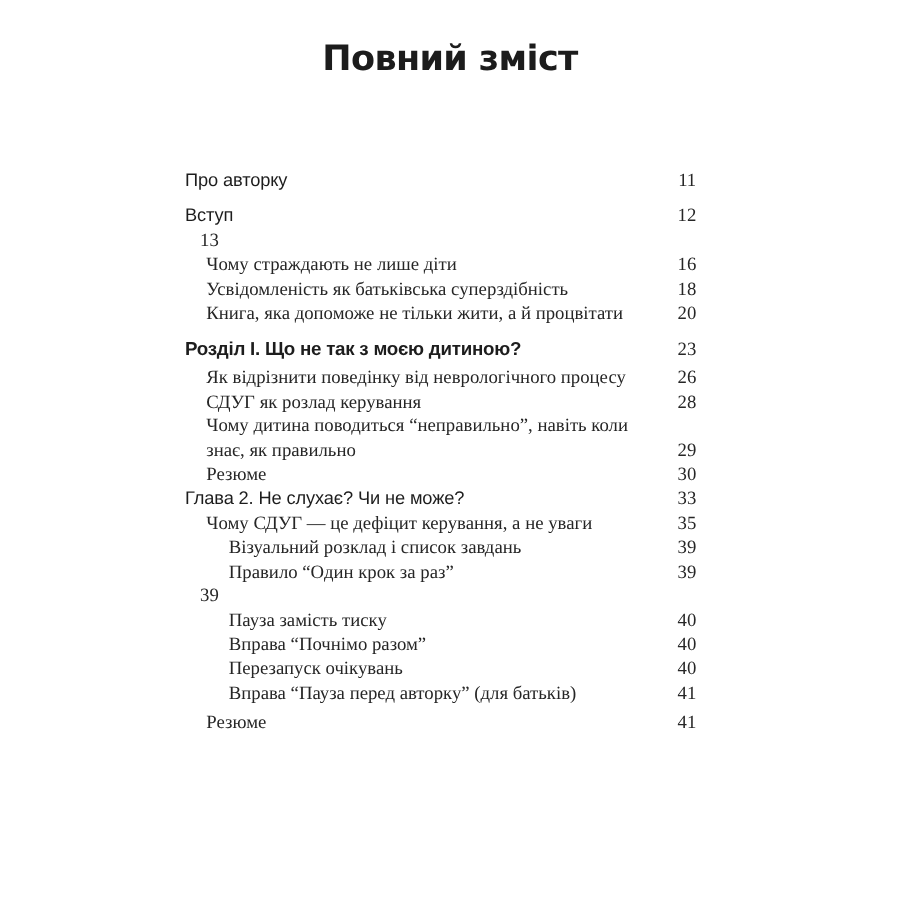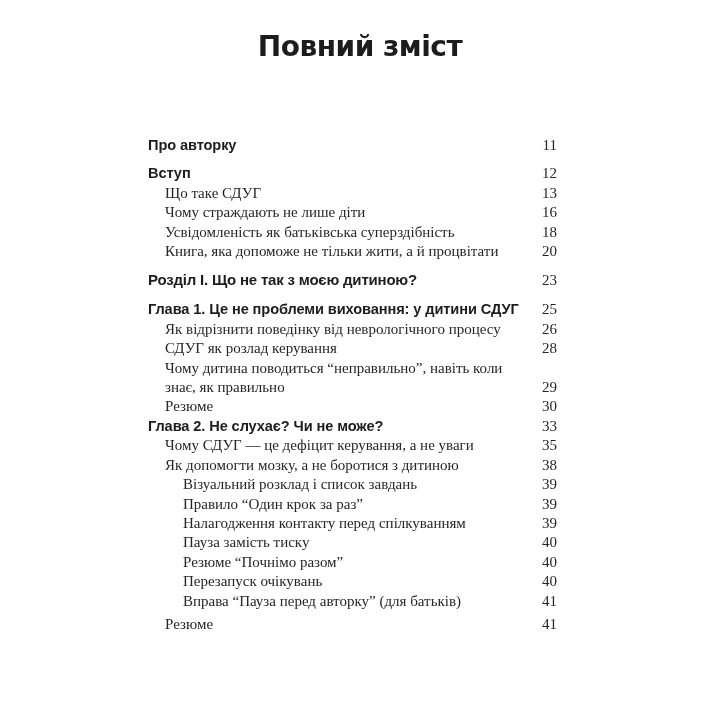--- a/index.html
+++ b/index.html
@@ -48,21 +48,21 @@
     font-family: "Liberation Serif", serif;
     font-weight: 400;
     font-size: 15px;
     color: #262626;
     white-space: nowrap;
     padding-left: 12px;
   }
   
   .row.sec .label {
     font-family: "Liberation Sans", sans-serif;
-    font-weight: 700;
+    font-weight: 400;
     font-size: 14.6px;
     color: #1d1d1d;
     letter-spacing: -0.1px;
   }
   
   .row.part { line-height: 26px; }
   .row.part .label {
     font-family: "Liberation Sans", sans-serif;
     font-weight: 700;
     font-size: 15px;
@@ -91,21 +91,20 @@
       <span class="label">Про авторку</span>
       <span class="pagenum">11</span>
     </div>
 
     <div class="row sec gap-sm">
       <span class="label">Вступ</span>
       <span class="pagenum">12</span>
     </div>
 
     <div class="row sub1">
-      <span class="label">Що таке СДУГ</span>
       <span class="pagenum">13</span>
     </div>
 
     <div class="row sub1">
       <span class="label">Чому страждають не лише діти</span>
       <span class="pagenum">16</span>
     </div>
 
     <div class="row sub1">
       <span class="label">Усвідомленість як батьківська суперздібність</span>
@@ -115,24 +114,20 @@
     <div class="row sub1">
       <span class="label">Книга, яка допоможе не тільки жити, а й процвітати</span>
       <span class="pagenum">20</span>
     </div>
 
     <div class="row part gap-part">
       <span class="label">Розділ І. Що не так з моєю дитиною?</span>
       <span class="pagenum">23</span>
     </div>
 
-    <div class="row sec gap-ch1">
-      <span class="label">Глава 1. Це не проблеми виховання: у дитини СДУГ</span>
-      <span class="pagenum">25</span>
-    </div>
 
     <div class="row sub1">
       <span class="label">Як відрізнити поведінку від неврологічного процесу</span>
       <span class="pagenum">26</span>
     </div>
 
     <div class="row sub1">
       <span class="label">СДУГ як розлад керування</span>
       <span class="pagenum">28</span>
     </div>
@@ -151,47 +146,42 @@
       <span class="label">Глава 2. Не слухає? Чи не може?</span>
       <span class="pagenum">33</span>
     </div>
 
 
     <div class="row sub1">
       <span class="label">Чому СДУГ — це дефіцит керування, а не уваги</span>
       <span class="pagenum">35</span>
     </div>
 
-    <div class="row sub1">
-      <span class="label">Як допомогти мозку, а не боротися з дитиною</span>
-      <span class="pagenum">38</span>
-    </div>
 
     <div class="row sub2">
       <span class="label">Візуальний розклад і список завдань</span>
       <span class="pagenum">39</span>
     </div>
 
     <div class="row sub2">
       <span class="label">Правило “Один крок за раз”</span>
       <span class="pagenum">39</span>
     </div>
 
     <div class="row sub2">
-      <span class="label">Налагодження контакту перед спілкуванням</span>
       <span class="pagenum">39</span>
     </div>
 
     <div class="row sub2">
       <span class="label">Пауза замість тиску</span>
       <span class="pagenum">40</span>
     </div>
 
     <div class="row sub2">
-      <span class="label">Резюме “Почнімо разом”</span>
+      <span class="label">Вправа “Почнімо разом”</span>
       <span class="pagenum">40</span>
     </div>
 
     <div class="row sub2">
       <span class="label">Перезапуск очікувань</span>
       <span class="pagenum">40</span>
     </div>
 
     <div class="row sub2">
       <span class="label">Вправа “Пауза перед авторку” (для батьків)</span>

